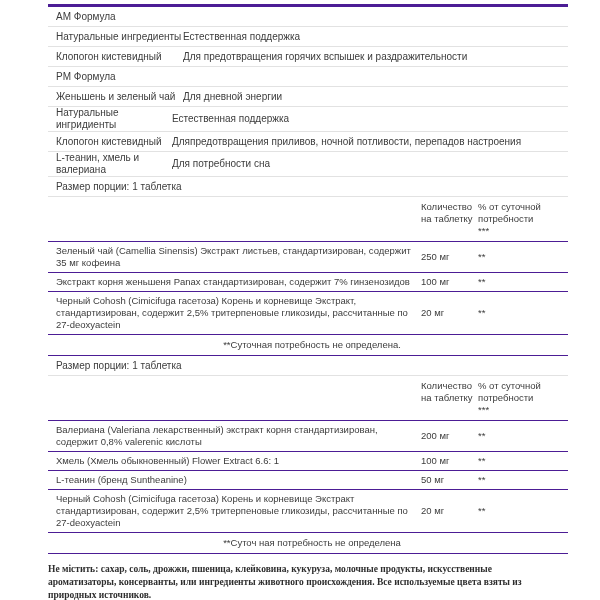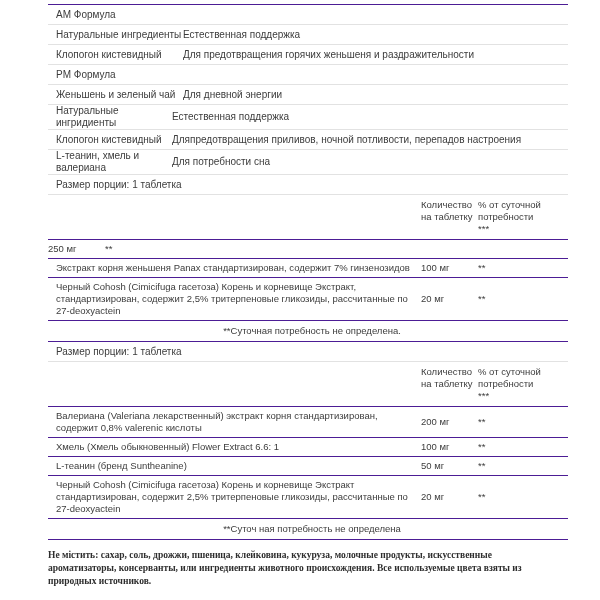--- a/index.html
+++ b/index.html
@@ -8,21 +8,21 @@
     font-family:"Liberation Sans","DejaVu Sans",sans-serif;
     font-size:10px;color:#3c3c3c;
   }
   .doc{width:520px;margin:4px 0 0 48px;}
   
   .irow{
     display:flex;align-items:center;
     border-bottom:1px solid #e2e2e2;
     min-height:19px;line-height:12px;
   }
-  .irow.first{border-top:1px solid #4c1d95;justify-content:flex-end;}
+  .irow.first{border-top:3px solid #4c1d95;justify-content:flex-end;}
   .irow .c1{flex:none;padding-left:8px;box-sizing:border-box;}
   .sec-am .c1{width:135px;}
   .sec-pm .c1{width:124px;}
   .irow .c2{flex:1;}
   .serving{min-height:19px;}
   .serving .c1{width:auto;}
   
   .facts{font-size:9.5px;}
   .frow{
     display:flex;align-items:center;
@@ -50,21 +50,21 @@
     <div class="irow first sec-am">
       <div class="c1">AM Формула</div>
       <div class="c2"></div>
     </div>
     <div class="irow sec-am">
       <div class="c1">Натуральные ингредиенты</div>
       <div class="c2">Естественная поддержка</div>
     </div>
     <div class="irow sec-am">
       <div class="c1">Клопогон кистевидный</div>
-      <div class="c2">Для предотвращения горячих женьшеня и раздражительности</div>
+      <div class="c2">Для предотвращения горячих вспышек и раздражительности</div>
     </div>
     <div class="irow sec-pm">
       <div class="c1">PM Формула</div>
       <div class="c2"></div>
     </div>
     <div class="irow sec-am">
       <div class="c1">Женьшень и зеленый чай</div>
       <div class="c2">Для дневной энергии</div>
     </div>
     <div class="irow sec-pm">
@@ -88,20 +88,21 @@
   <section class="facts">
     <div class="frow header">
       <div class="c1"></div>
       <div class="c2">Количество на таблетку</div>
       <div class="c3">
         <span>% от суточной потребности</span>
         <span class="stars">***</span>
       </div>
     </div>
     <div class="frow">
+      <div class="c1">Зеленый чай (Camellia Sinensis) Экстракт листьев, стандартизирован, содержит 35 мг кофеина</div>
       <div class="c2">250 мг</div>
       <div class="c3">**</div>
     </div>
     <div class="frow">
       <div class="c1">Экстракт корня женьшеня Panax стандартизирован, содержит 7% гинзенозидов</div>
       <div class="c2">100 мг</div>
       <div class="c3">**</div>
     </div>
     <div class="frow">
       <div class="c1">Черный Cohosh (Cimicifuga гасетоза) Корень и корневище Экстракт, стандартизирован, содержит 2,5% тритерпеновые гликозиды, рассчитанные по 27-deoxyactein</div>

